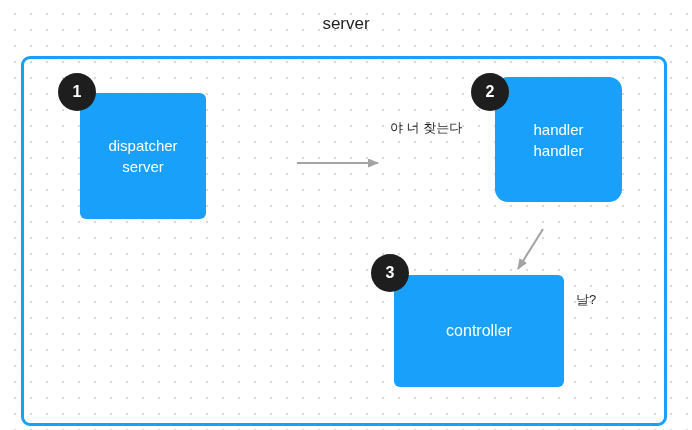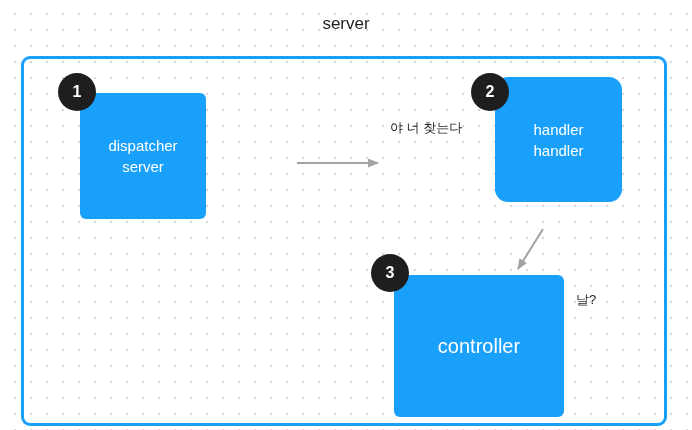--- a/index.html
+++ b/index.html
@@ -48,21 +48,21 @@
     flex-direction: column;
     align-items: center;
     justify-content: center;
     text-align: center;
     font-size: 15px;
     font-weight: 500;
     line-height: 21px;
   }
   .shape-dispatcher { left: 80px;  top: 80px;  width: 126px; height: 126px; }
   .shape-handler    { left: 495px; top: 64px;  width: 127px; height: 125px; border-radius: 13px; }
-  .shape-controller { left: 394px; top: 262px; width: 170px; height: 142px; font-size: 20px; line-height: 24px; }
+  .shape-controller { left: 394px; top: 262px; width: 170px; height: 112px; font-size: 16px; line-height: 24px; }
   .badge {
     position: absolute;
     width: 38px; height: 38px;
     border-radius: 50%;
     background: var(--badge-dark, #1e1e1e);
     color: #ffffff;
     display: flex;
     align-items: center;
     justify-content: center;
     font-size: 16px;

